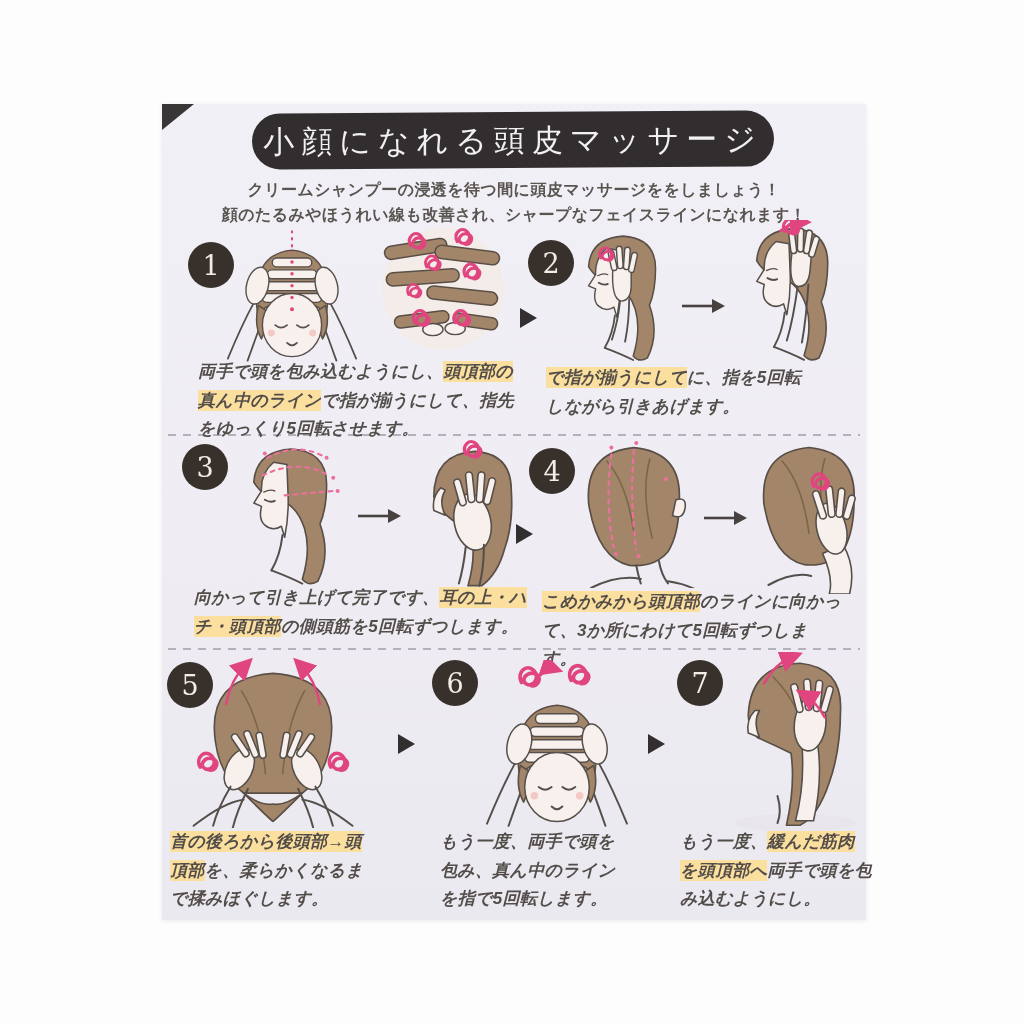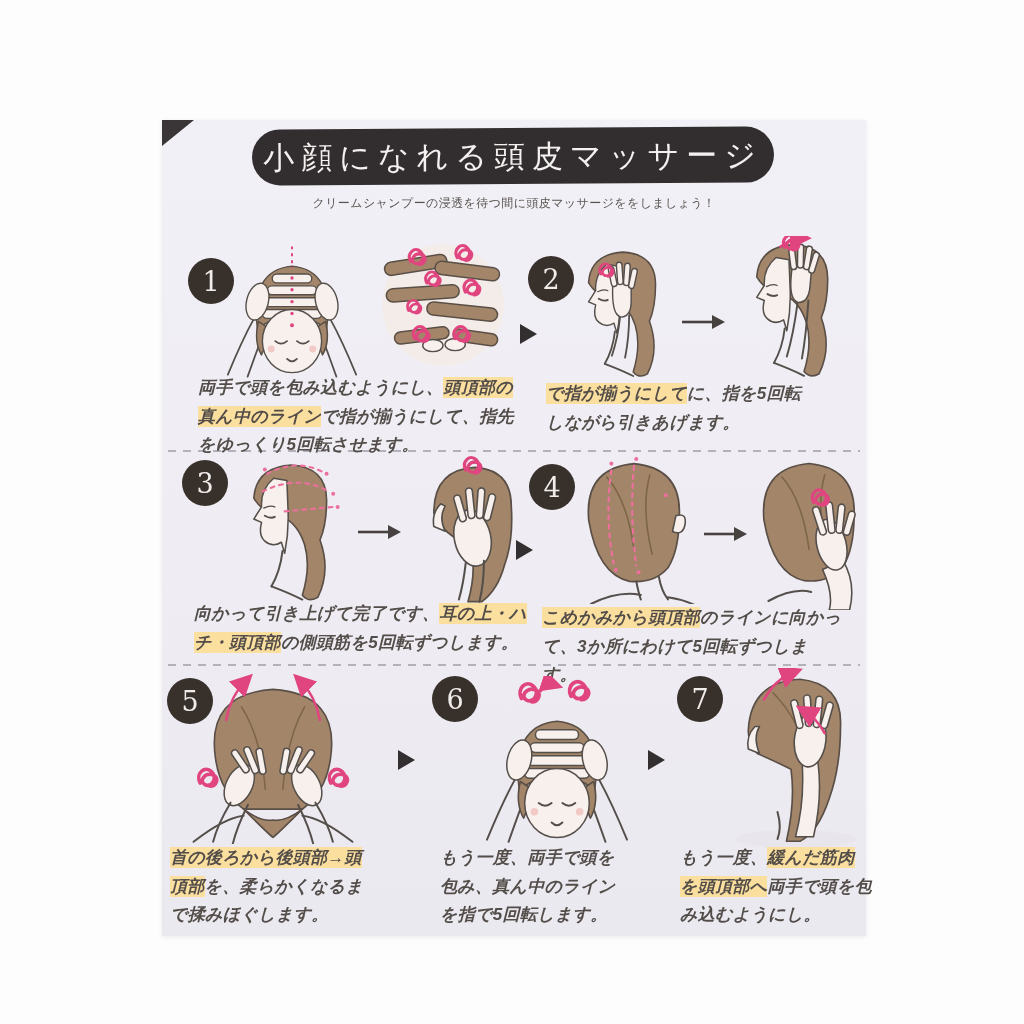--- a/index.html
+++ b/index.html
@@ -2,38 +2,38 @@
 <html><head>
 <meta charset="utf-8">
 <style>
   html,body{margin:0;padding:0;}
   body{
     width:1024px;height:1024px;position:relative;overflow:hidden;
     background:#fdfdfe;
     font-family:"Liberation Sans","DejaVu Sans",sans-serif;
   }
   .page{
-    position:absolute;left:162px;top:120px;width:704px;height:816px;
+    position:absolute;left:162px;top:104px;width:704px;height:816px;
     background:linear-gradient(180deg,#f1f0f6 0%,#efedf3 55%,#ebe9f0 100%);
     box-shadow:0 1px 4px rgba(60,60,80,.10);
   }
   .corner-fold{
     position:absolute;left:0;top:0;width:0;height:0;
     border-top:26px solid #3a3536;border-right:32px solid transparent;
   }
   .title-banner{
     position:absolute;left:90px;top:8px;width:522px;height:56px;
     background:#322d2e;border-radius:28px;transform:rotate(-.35deg);
     color:#f3f1f0;text-align:center;line-height:57px;
     font-family:"Liberation Serif","DejaVu Serif",serif;
     font-size:31px;letter-spacing:7px;white-space:nowrap;
   }
   .intro{
     position:absolute;left:0;top:74px;width:100%;text-align:center;
-    color:#5a5450;font-size:12px;font-weight:normal;line-height:1.55;letter-spacing:.4px;
+    color:#5a5450;font-size:16px;font-weight:bold;line-height:1.55;letter-spacing:.4px;
   }
   .dashed-sep{
     position:absolute;left:6px;width:692px;height:2px;
     background:repeating-linear-gradient(90deg,#b5b1ba 0 8px,transparent 8px 15px);
   }
   .badge{
     position:absolute;width:46px;height:46px;border-radius:50%;
     background:#38302b;color:#efecea;display:flex;align-items:center;justify-content:center;
     font-family:"DejaVu Serif","Liberation Serif",serif;font-size:27px;font-weight:400;
   }
@@ -73,20 +73,21 @@
 </svg>
 
 <div class="page">
 
   <div class="corner-fold"></div>
 
   <div class="title-banner">小顔になれる頭皮マッサージ</div>
 
   <div class="intro">
     <div>クリームシャンプーの浸透を待つ間に頭皮マッサージををしましょう！</div>
+    <div>顔のたるみやほうれい線も改善され、シャープなフェイスラインになれます！</div>
   </div>
 
   <div class="dashed-sep" style="top:330px"></div>
   <div class="dashed-sep" style="top:544px"></div>
 
   <div class="badge" style="left:26px;top:138px">
       <span>1</span>
     </div>
 
   <svg class="ill" style="left:56px;top:124px" width="148" height="136" viewBox="0 0 150 137">

